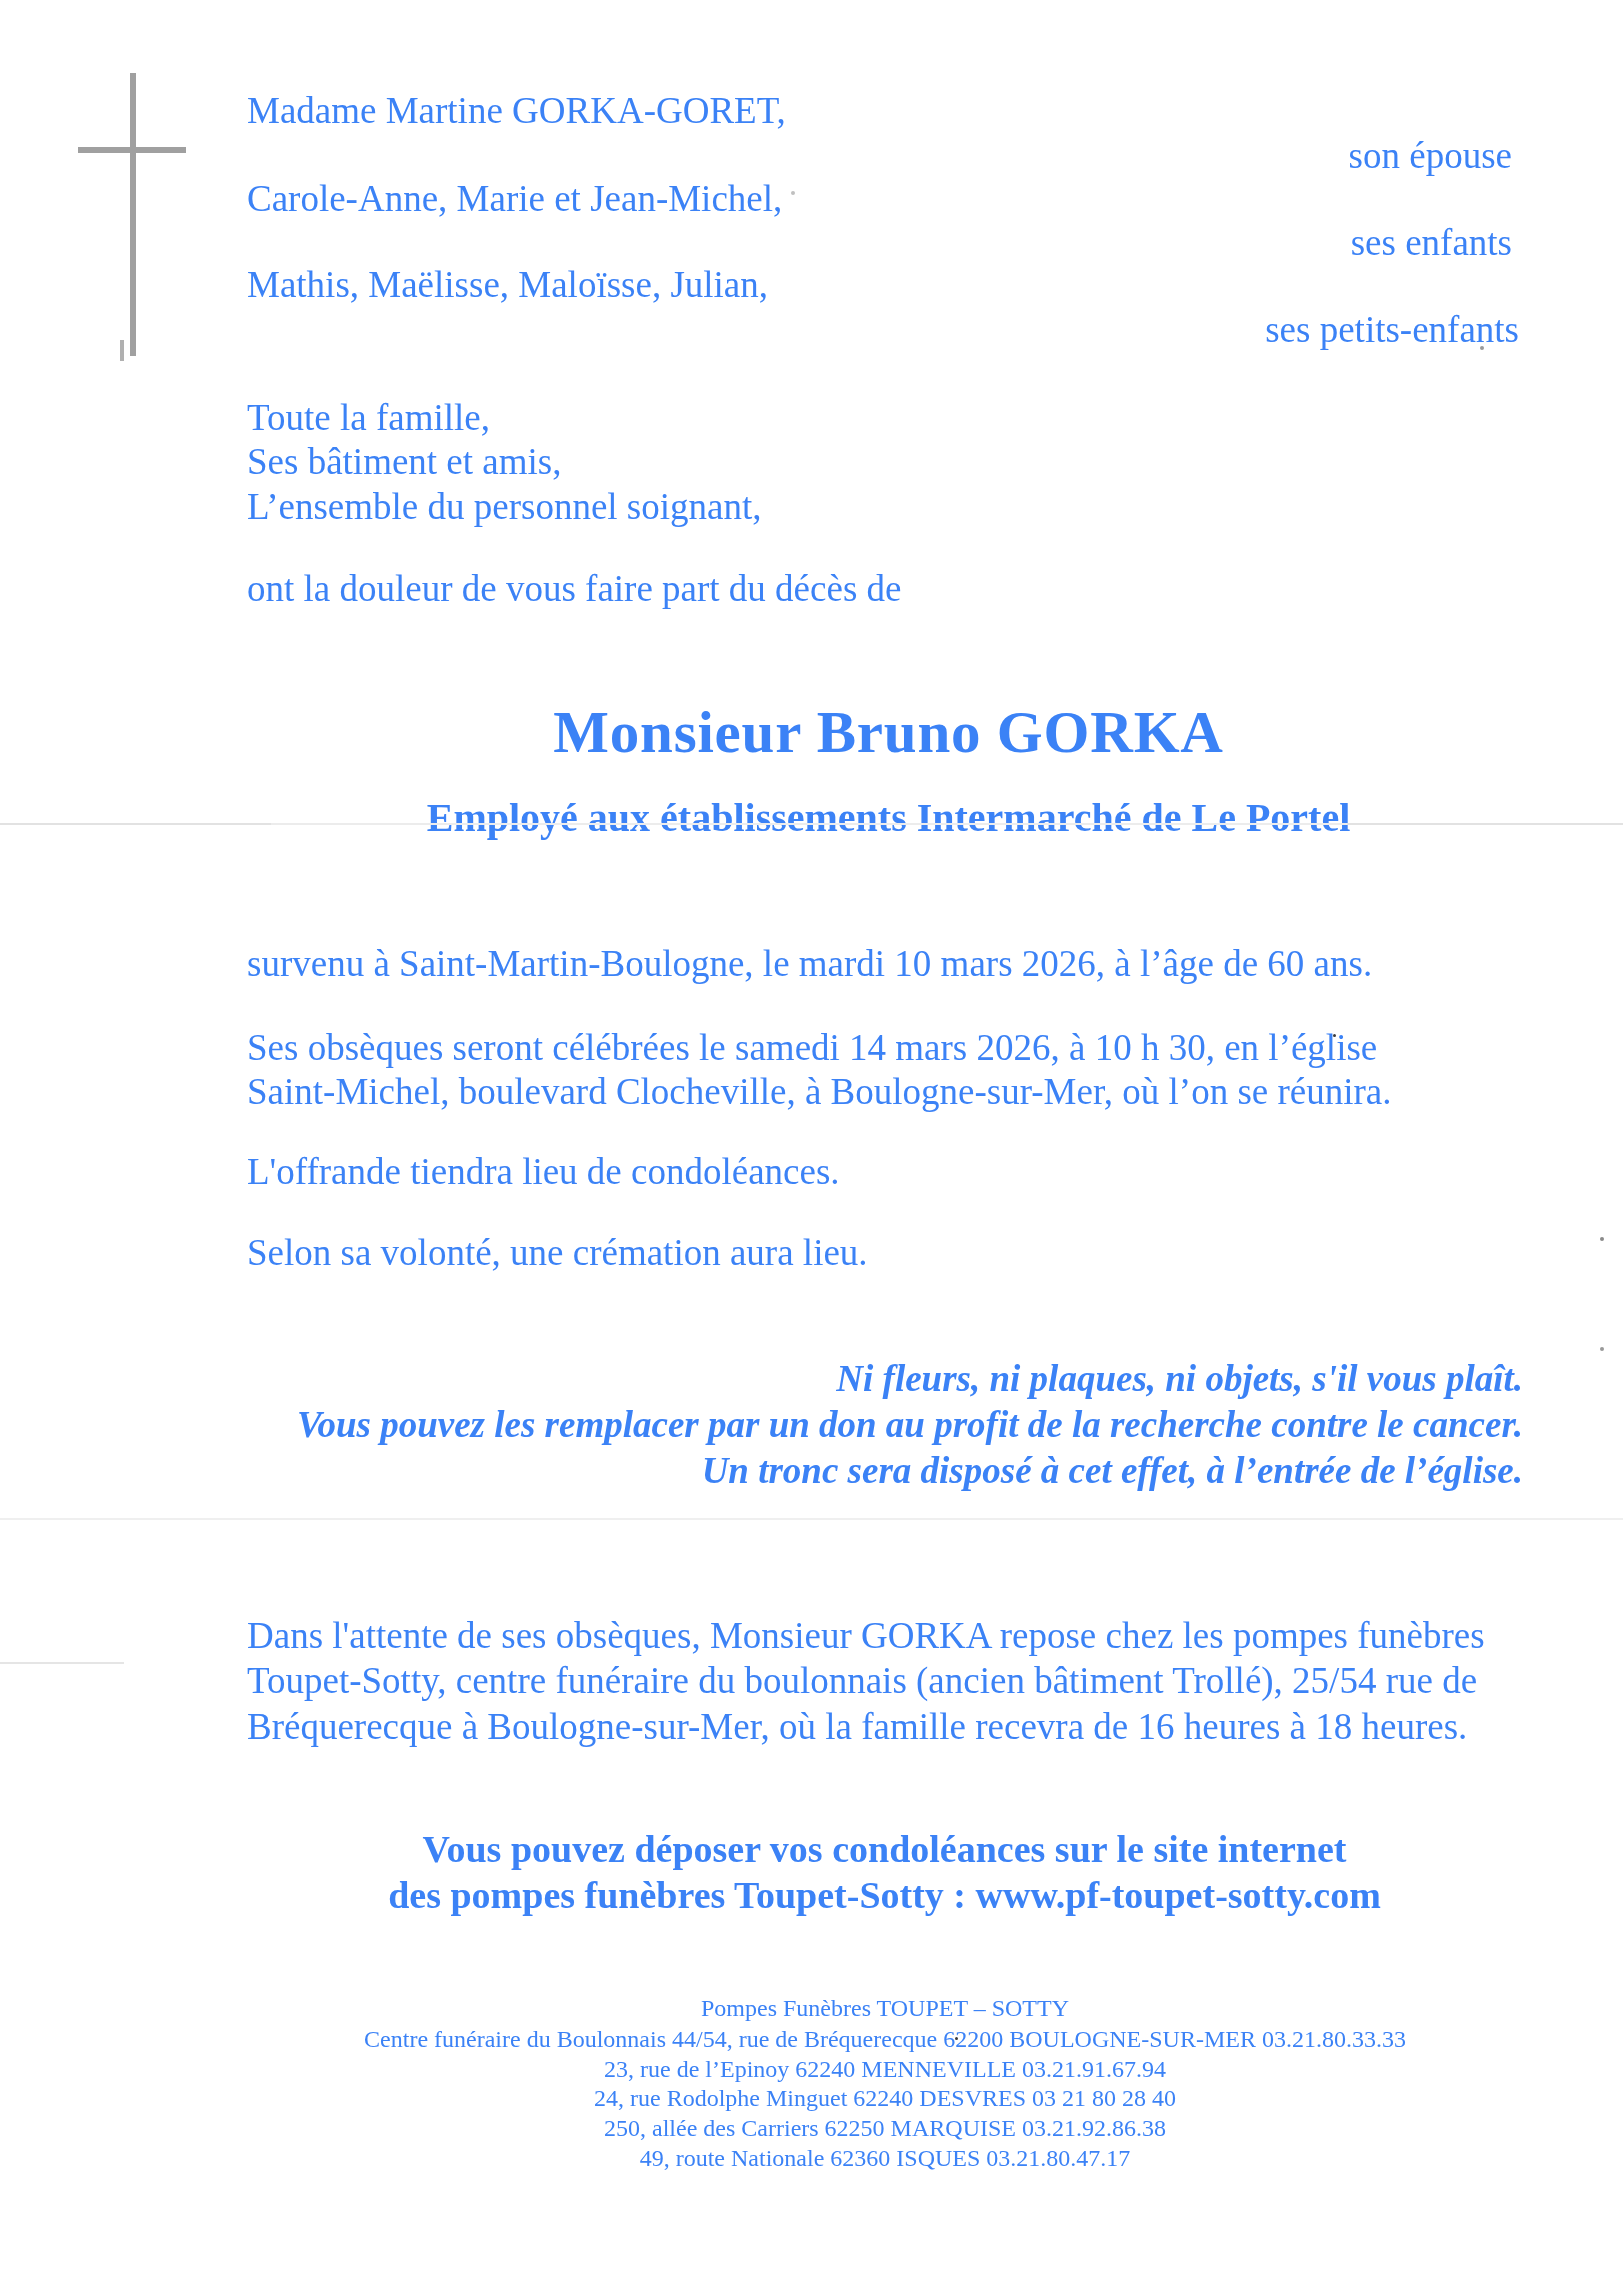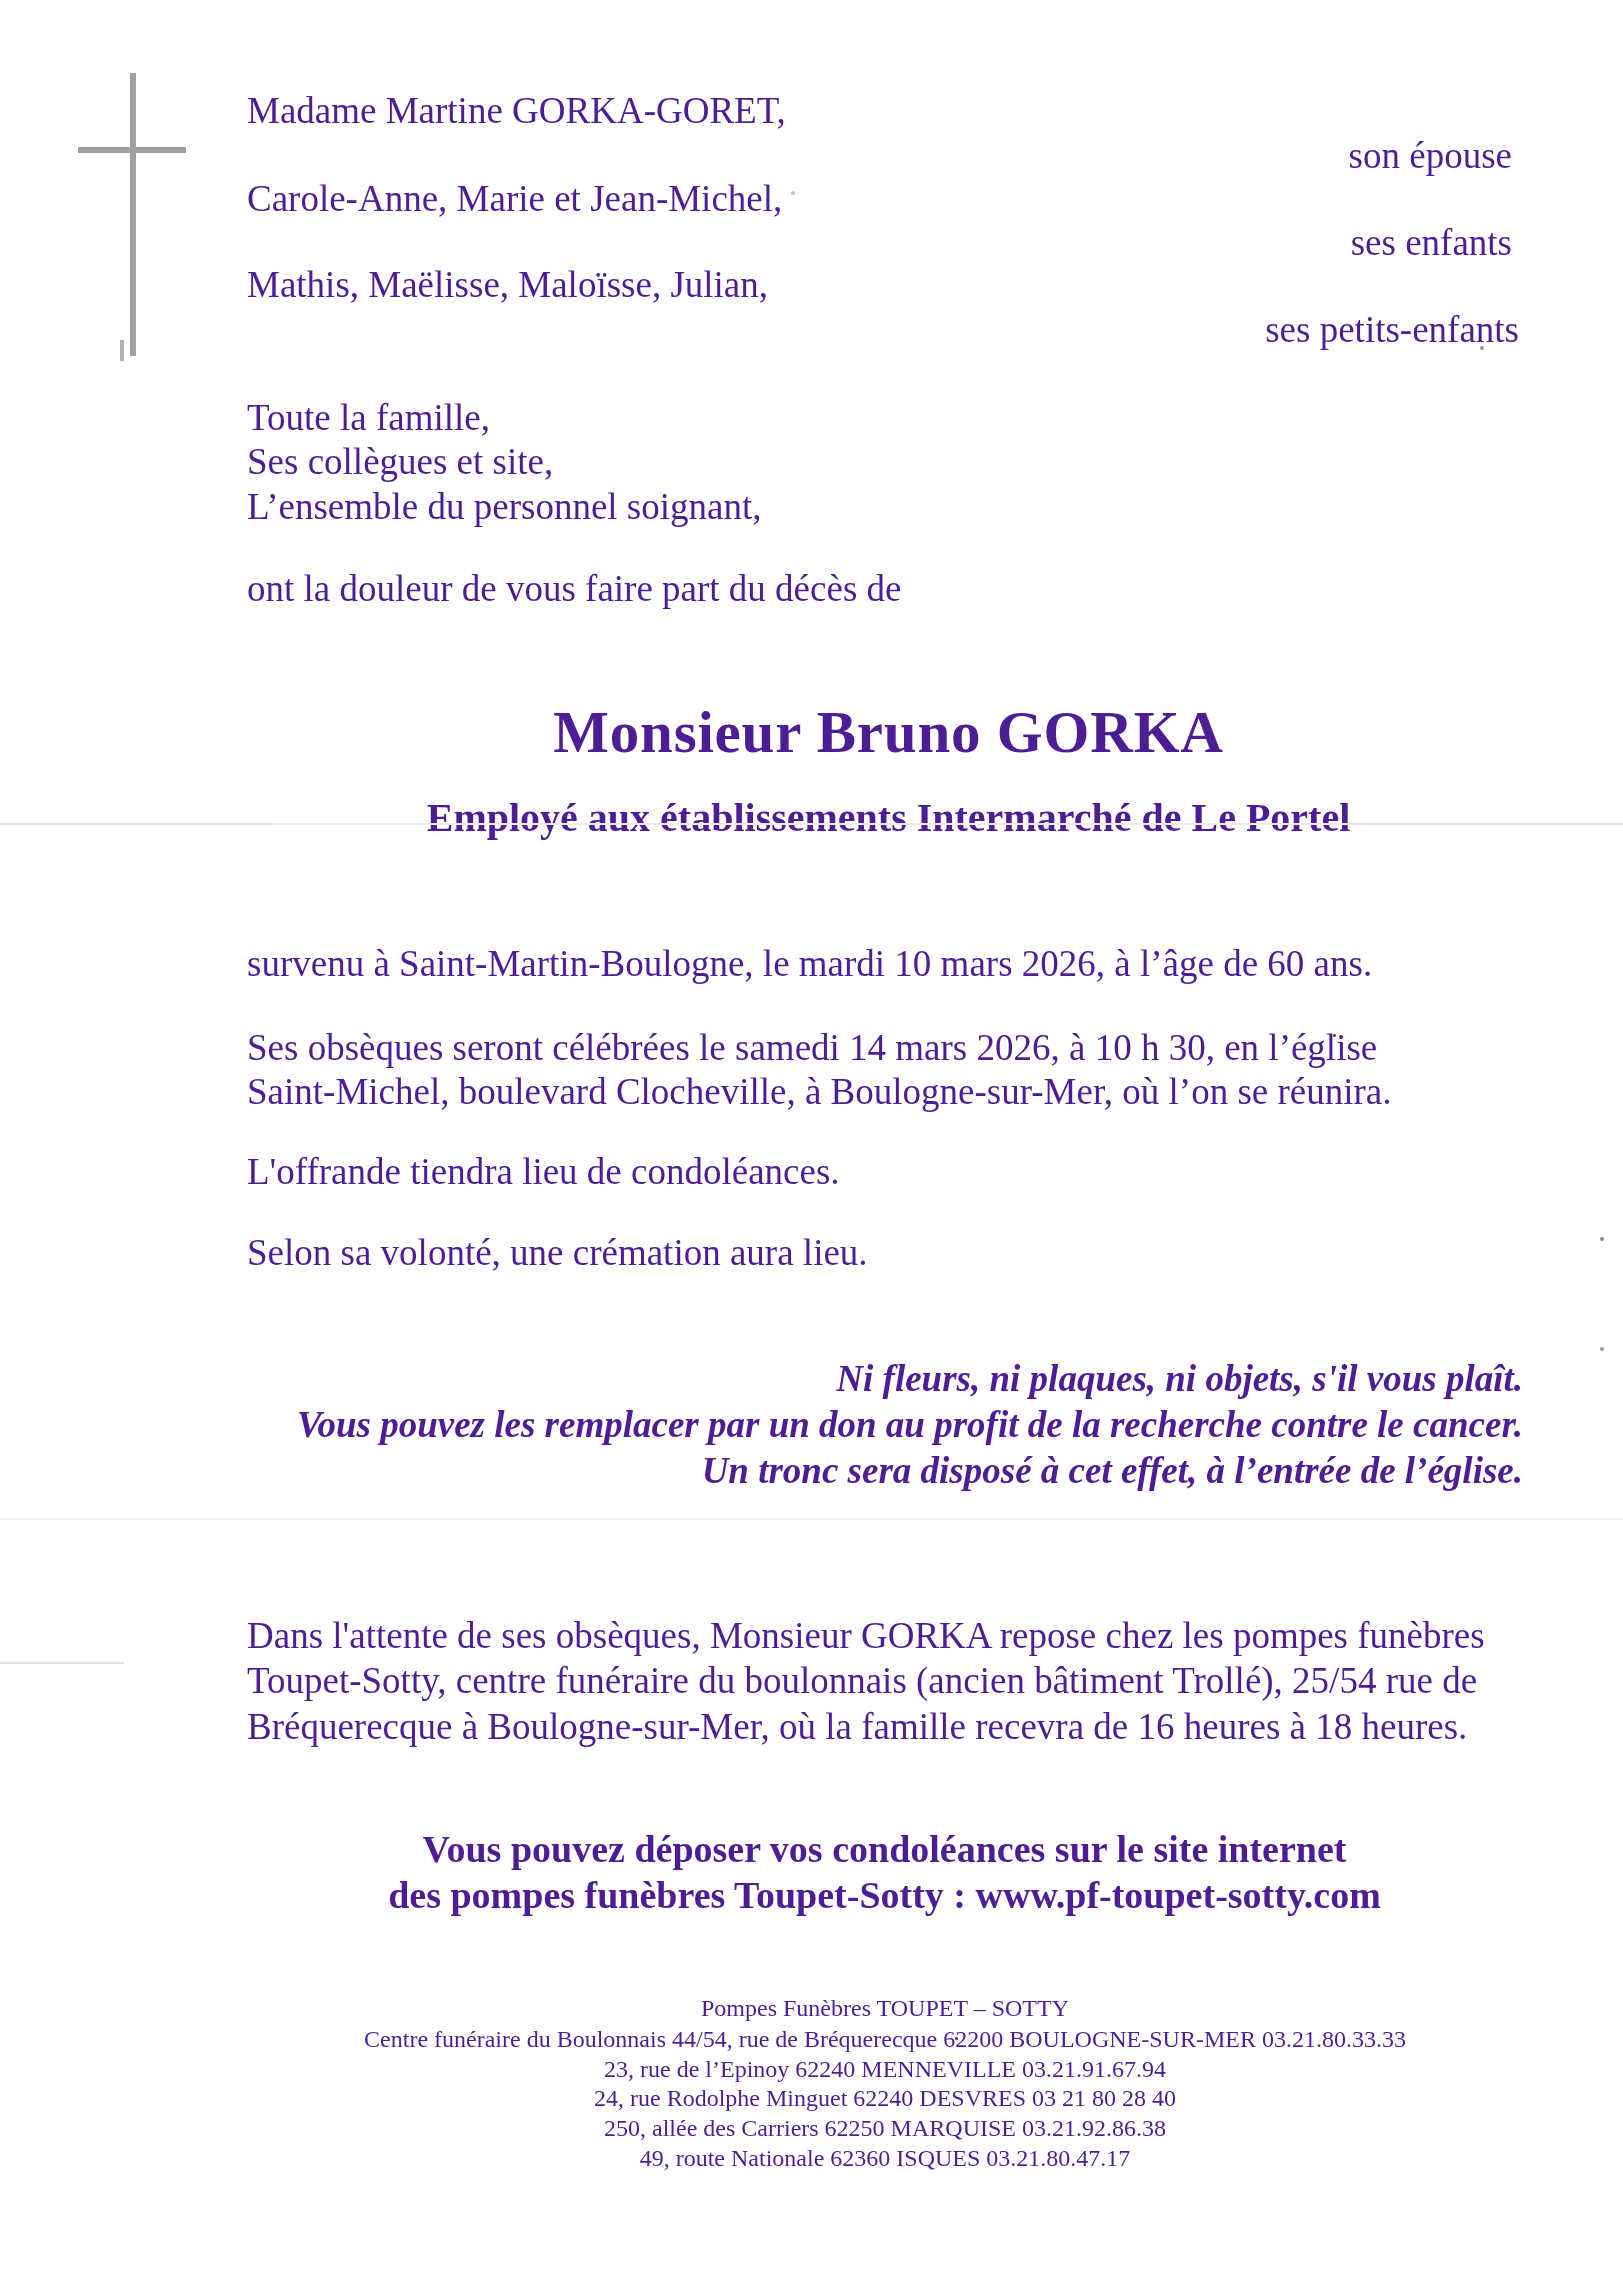--- a/index.html
+++ b/index.html
@@ -2,21 +2,21 @@
 <html style="font-size:12.8px"><head>
 <meta charset="utf-8">
 <style>
   html,body{margin:0;padding:0;background:#d8d8d8;}
   .page{
     position:relative;
     width:1624px;height:2295px;
     margin:0 auto;
     background:#ffffff;
     font-family:"Liberation Serif","DejaVu Serif",serif;
-    color:#4c1d95;
+    color:#3b82f6;
     overflow:hidden;
   }
   .abs{position:absolute;white-space:nowrap;}
   .body-line{font-size:37px;line-height:44px;}
   .relation{font-size:37px;text-align:right;}
   .deceased-name{font-size:59px;font-weight:bold;letter-spacing:0.8px;text-align:center;}
   .deceased-occ{font-size:40px;font-weight:bold;text-align:center;}
   .donation-line{font-size:37px;font-weight:bold;font-style:italic;text-align:right;}
   .condol-line{font-size:38px;font-weight:bold;text-align:center;}
   .footer-line{font-size:24px;line-height:29.5px;text-align:center;}
@@ -37,21 +37,21 @@
   <div class="abs body-line" style="left:247px;top:89px;">Madame Martine GORKA-GORET,</div>
   <div class="abs relation" style="right:112px;top:134px;">son épouse</div>
 
   <div class="abs body-line" style="left:247px;top:177px;">Carole-Anne, Marie et Jean-Michel,</div>
   <div class="abs relation" style="right:112px;top:221px;">ses enfants</div>
 
   <div class="abs body-line" style="left:247px;top:263px;">Mathis, Maëlisse, Maloïsse, Julian,</div>
   <div class="abs relation" style="right:105px;top:308px;">ses petits-enfants</div>
 
   <div class="abs body-line" style="left:247px;top:396px;">Toute la famille,</div>
-  <div class="abs body-line" style="left:247px;top:440px;">Ses collègues et site,</div>
+  <div class="abs body-line" style="left:247px;top:440px;">Ses bâtiment et amis,</div>
   <div class="abs body-line" style="left:247px;top:485px;">L’ensemble du personnel soignant,</div>
 
   <div class="abs body-line" style="left:247px;top:567px;">ont la douleur de vous faire part du décès de</div>
 
   <div class="abs deceased-name" style="left:247px;top:698px;width:1283px;">Monsieur Bruno GORKA</div>
   <div class="abs deceased-occ" style="left:247px;top:794px;width:1283px;">Employé aux établissements Intermarché de Le Portel</div>
 
   <div class="abs body-line" style="left:247px;top:942px;">survenu à Saint-Martin-Boulogne, le mardi 10 mars 2026, à l’âge de 60 ans.</div>
   <div class="abs body-line" style="left:247px;top:1026px;">Ses obsèques seront célébrées le samedi 14 mars 2026, à 10 h 30, en l’église</div>
   <div class="abs body-line" style="left:247px;top:1070px;">Saint-Michel, boulevard Clocheville, à Boulogne-sur-Mer, où l’on se réunira.</div>

